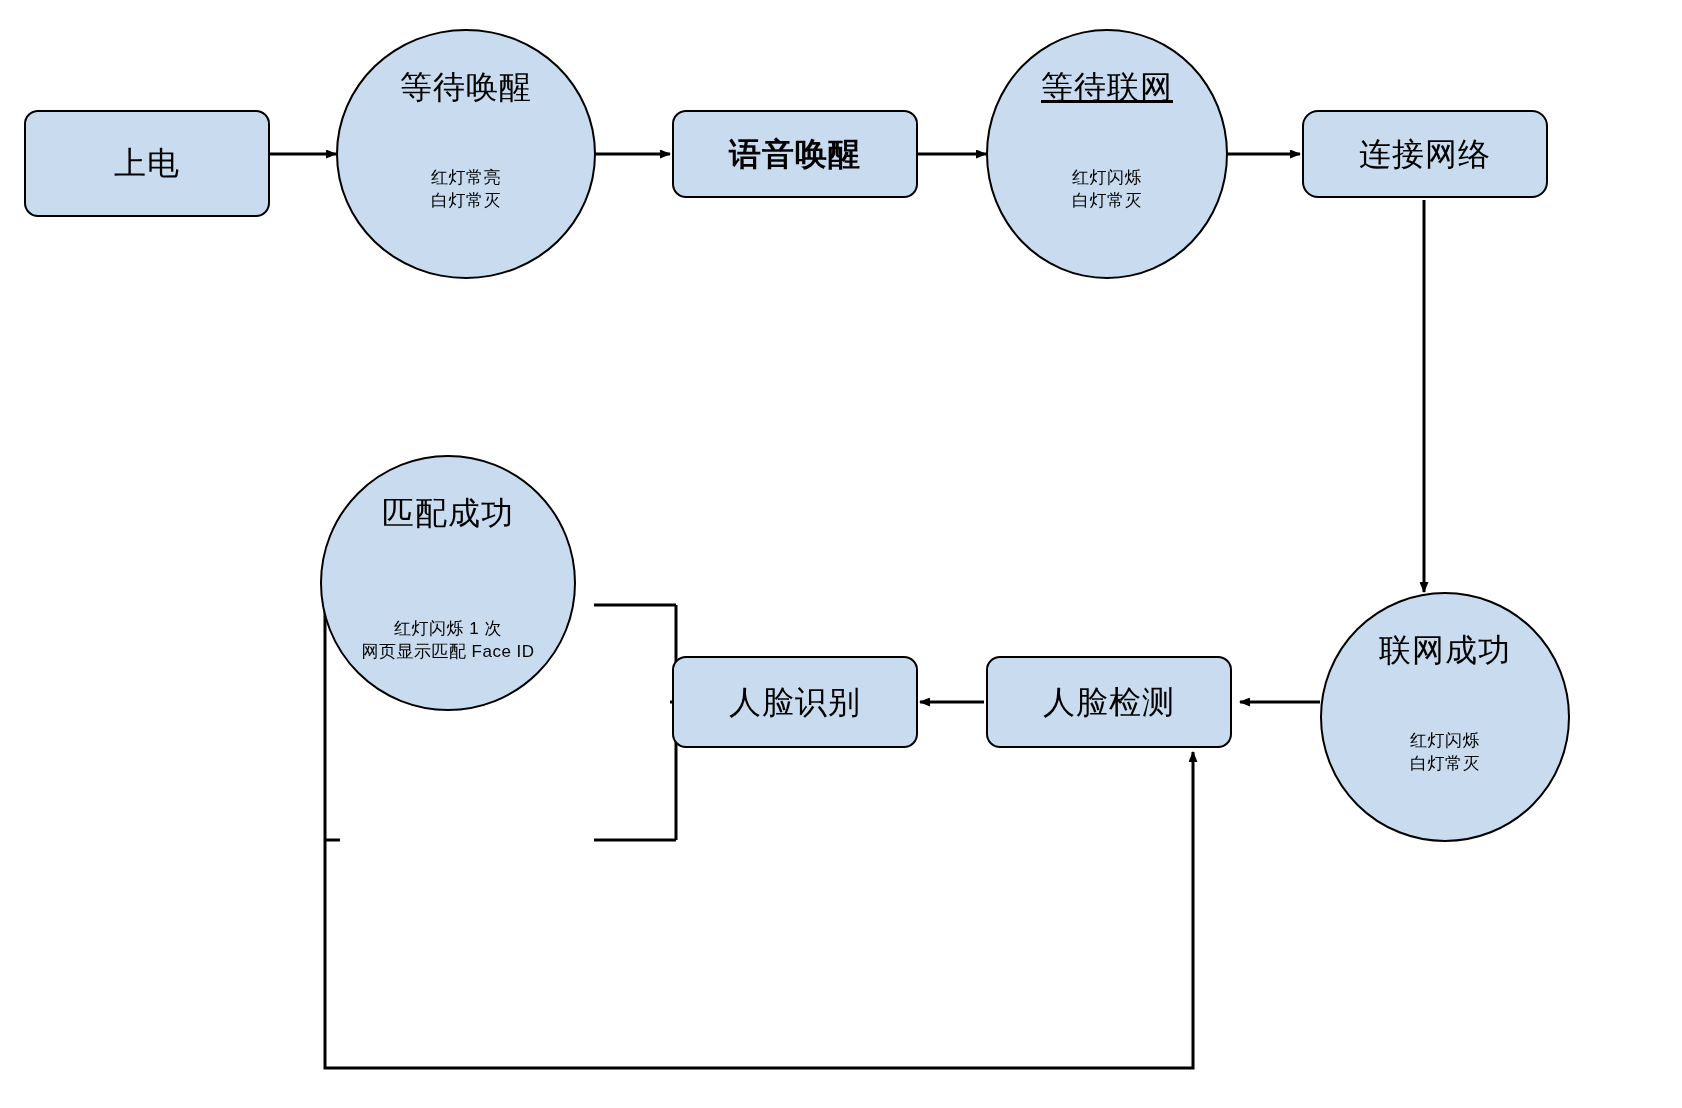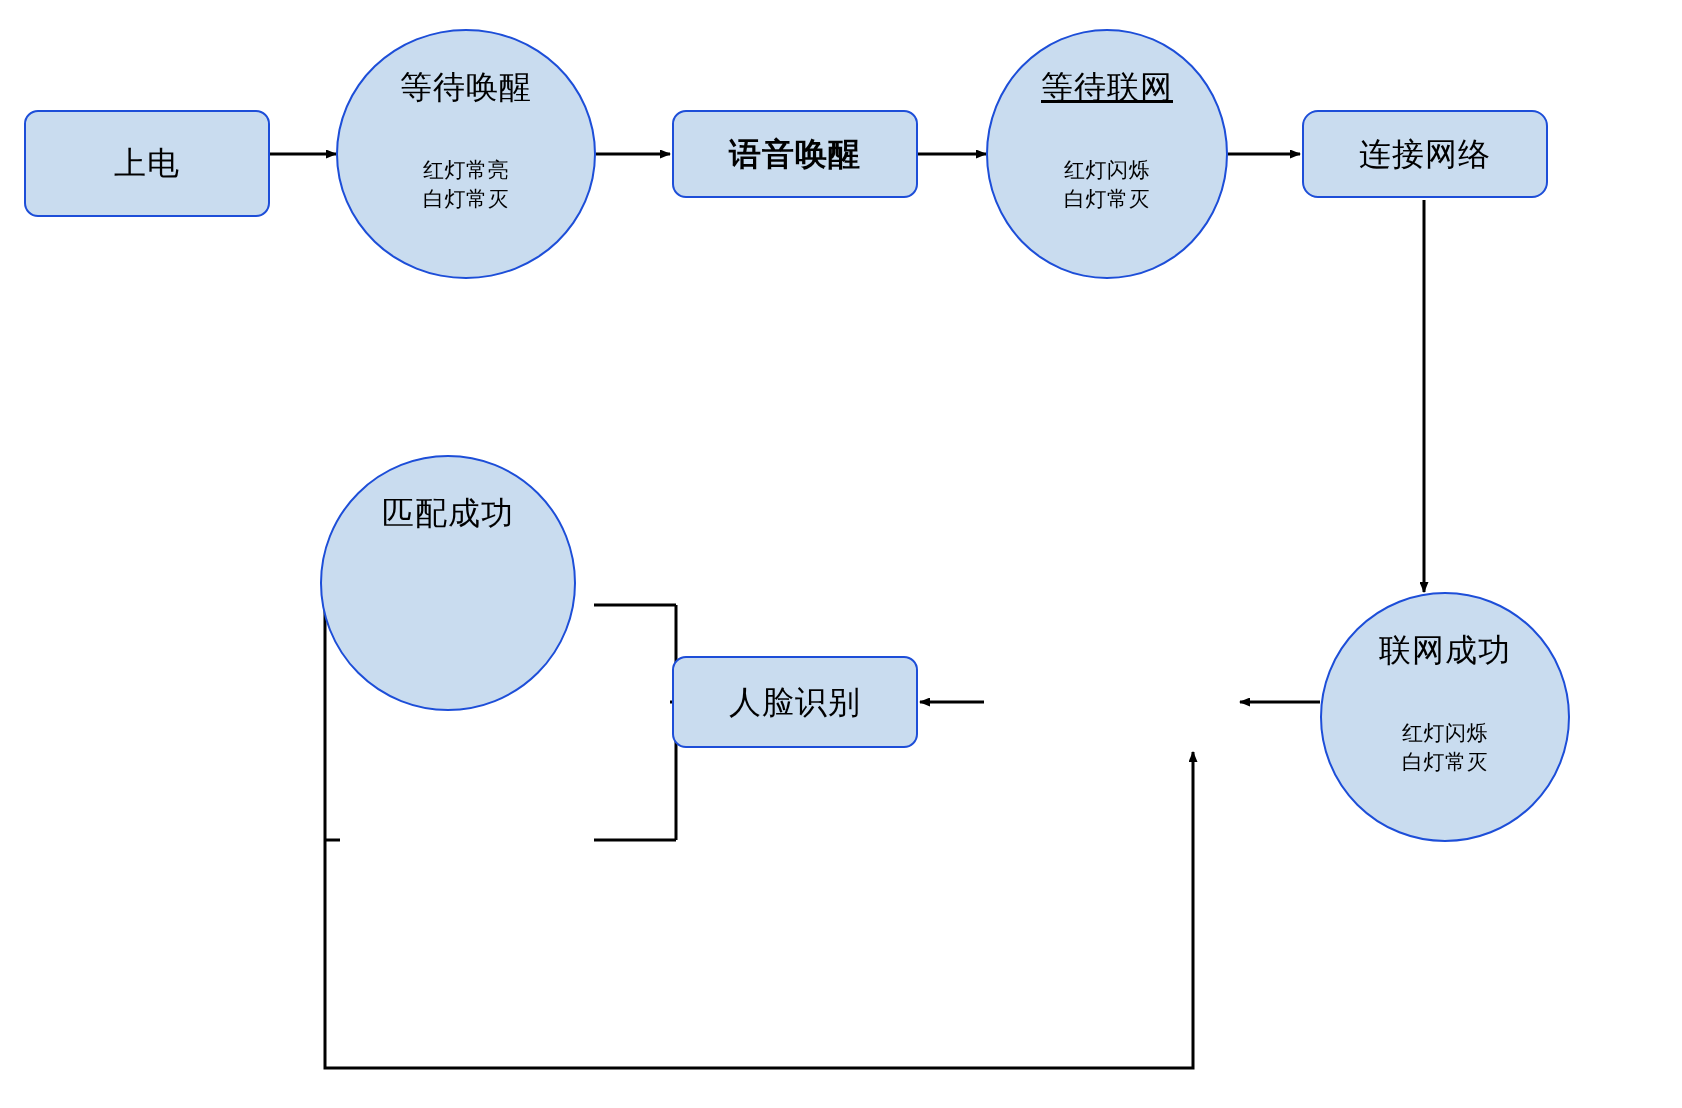--- a/index.html
+++ b/index.html
@@ -20,21 +20,21 @@
   #edges {
     position: absolute;
     left: 0;
     top: 0;
     width: 1682px;
     height: 1108px;
   }
   .node {
     position: absolute;
     background: #c9dcef;
-    border: 2px solid #1d4ed8;
+    border: 2px solid #000000;
     box-sizing: border-box;
     display: flex;
     flex-direction: column;
     align-items: center;
     justify-content: center;
     text-align: center;
     color: #000000;
   }
   .node.rect {
     border-radius: 14px;
@@ -42,21 +42,21 @@
   .node.circle {
     border-radius: 50%;
   }
   .node-title {
     font-size: 32px;
     line-height: 1.15;
     letter-spacing: 1px;
     white-space: nowrap;
   }
   .node-sub {
-    font-size: 21px;
+    font-size: 17px;
     line-height: 1.35;
     white-space: pre-line;
     letter-spacing: 0.5px;
   }
   
   .node.circle {
     justify-content: flex-start;
     padding-top: 38px;
   }
   .node.circle .node-sub {
@@ -125,23 +125,28 @@
   <div class="node rect" style="left:1302px; top:110px; width:246px; height:88px;border-radius:16px;">
     <div class="node-title">连接网络</div>
   </div>
 
   <div class="node circle" style="left:1320px; top:592px; width:250px; height:250px;">
     <div class="node-title">联网成功</div>
     <div class="node-sub">红灯闪烁
 白灯常灭</div>
   </div>
 
+  <div class="node rect" style="left:986px; top:656px; width:246px; height:92px;">
+    <div class="node-title">人脸检测</div>
+  </div>
 
   <div class="node rect" style="left:672px; top:656px; width:246px; height:92px;">
     <div class="node-title">人脸识别</div>
   </div>
 
   <div class="node circle tall-sub" style="left:320px; top:455px; width:256px; height:256px;">
     <div class="node-title">匹配成功</div>
+    <div class="node-sub">红灯闪烁 1 次
+网页显示匹配 Face ID</div>
   </div>
 
 
 </div>
 
 </body></html>

